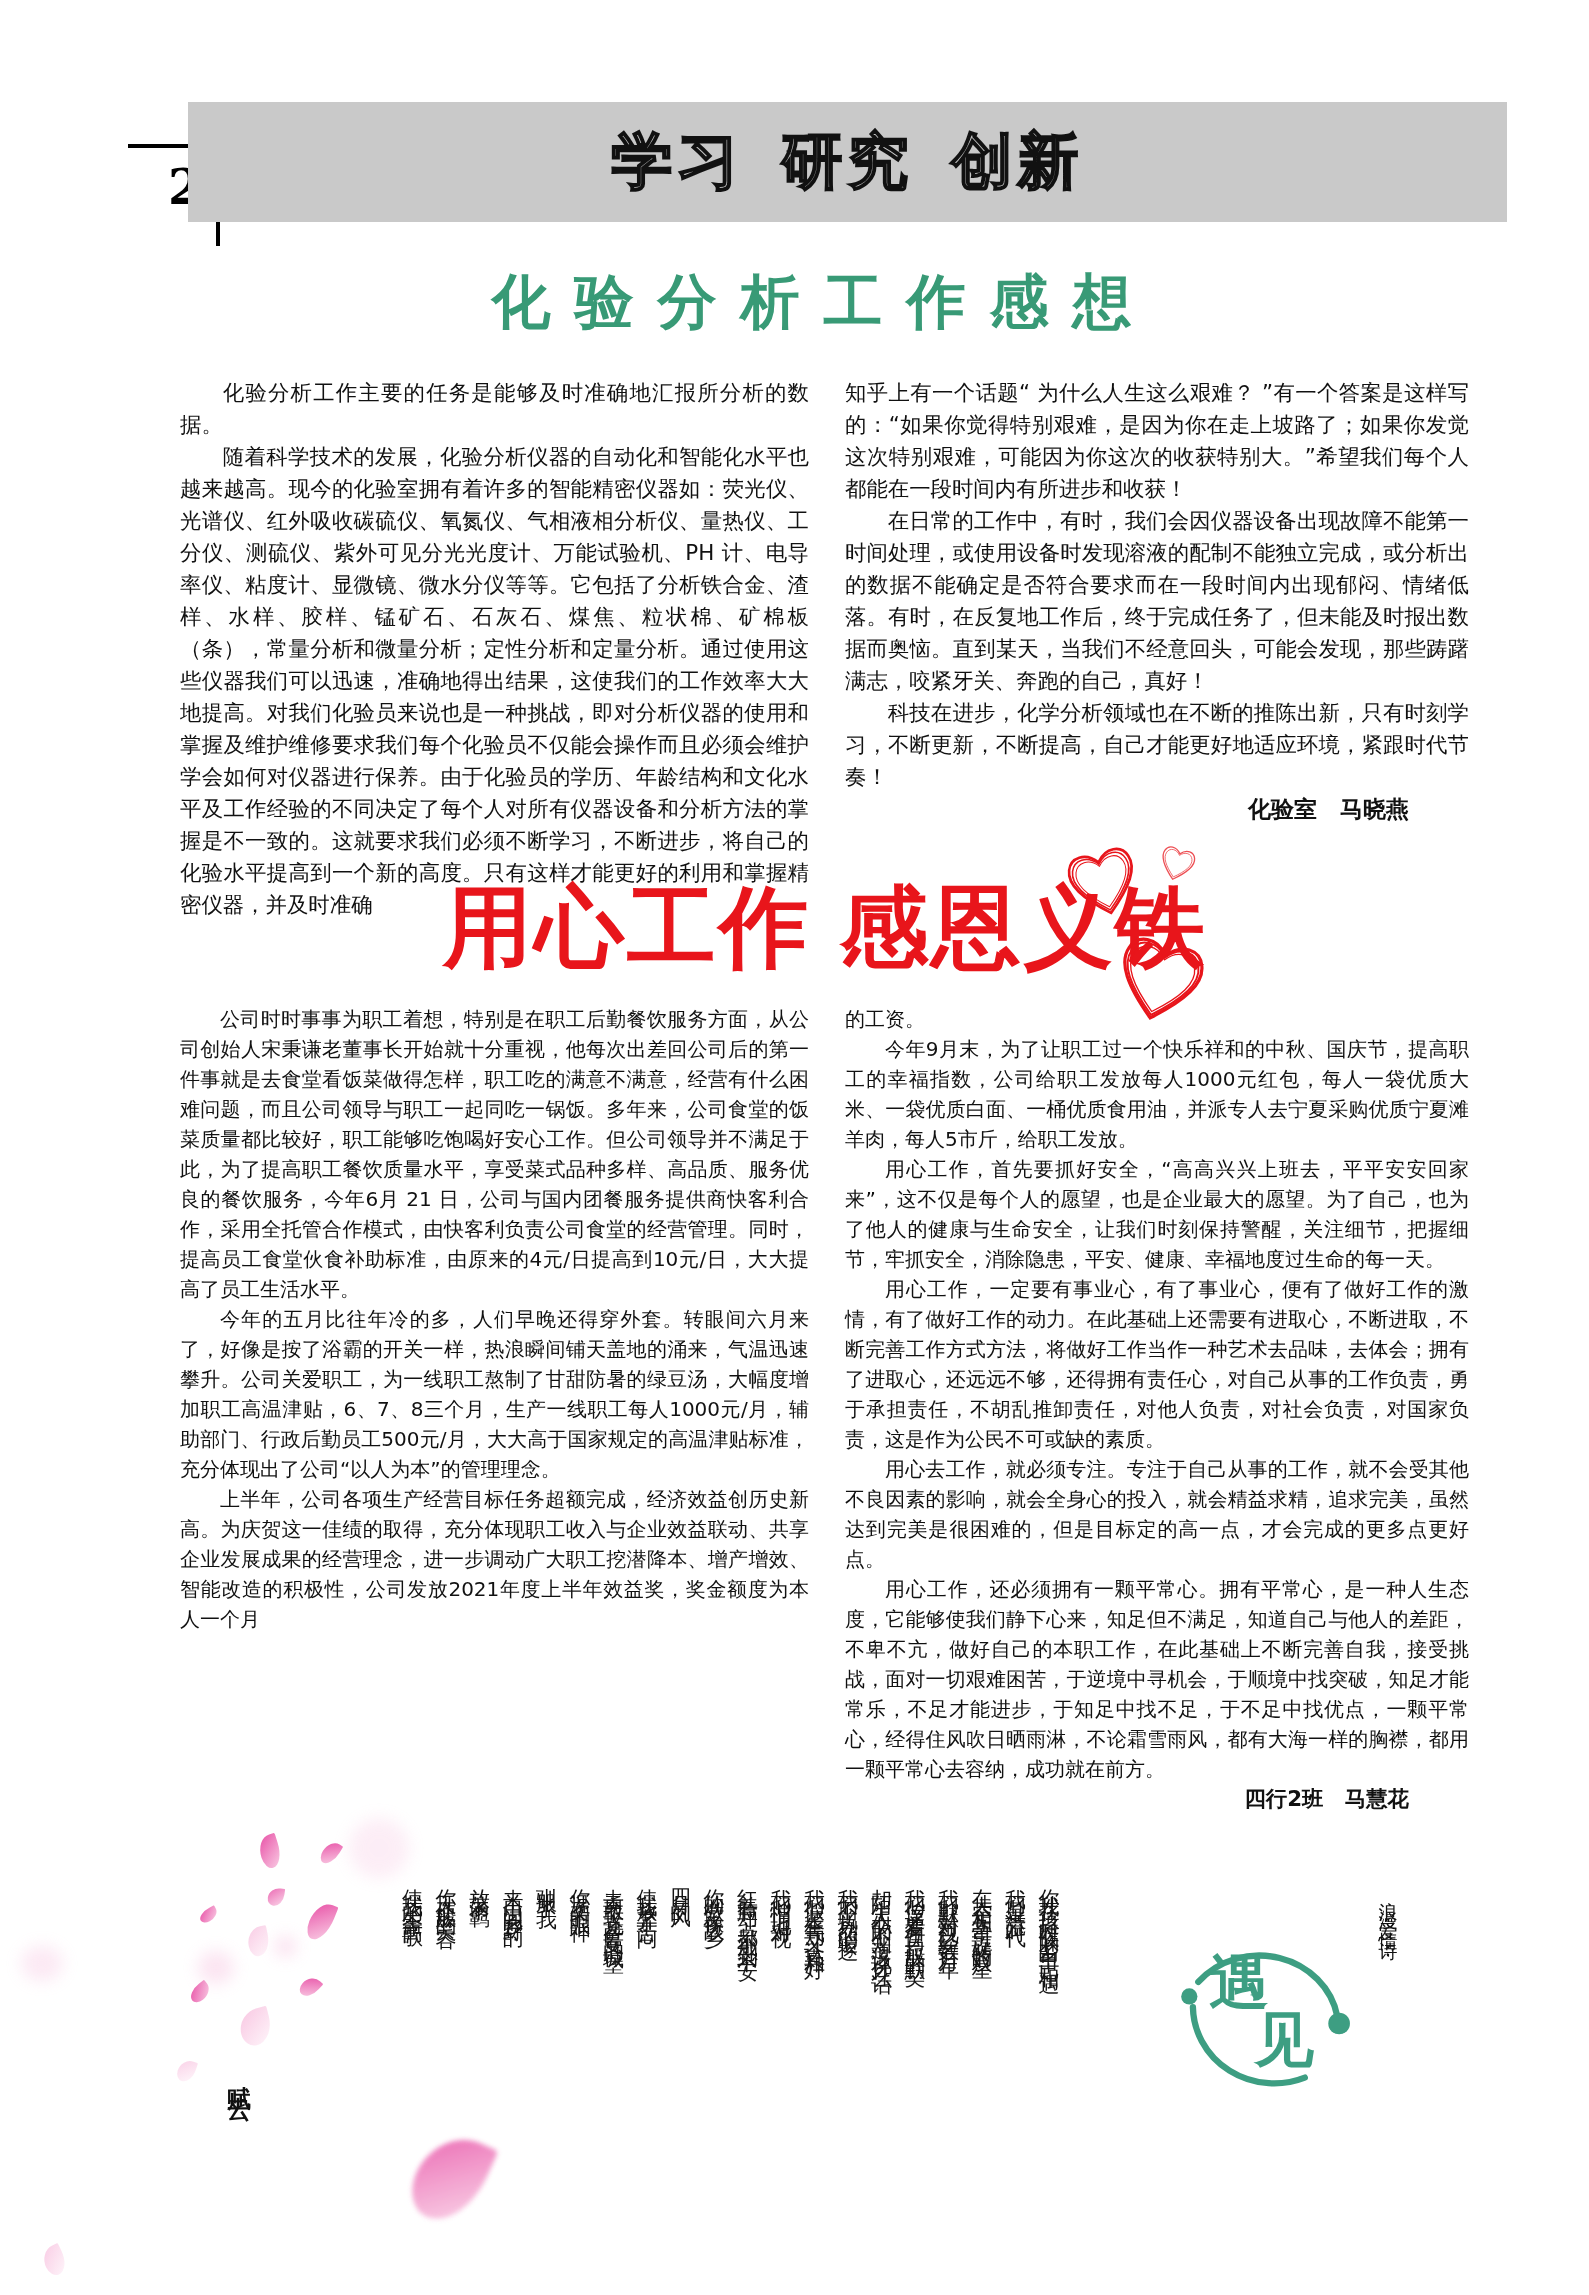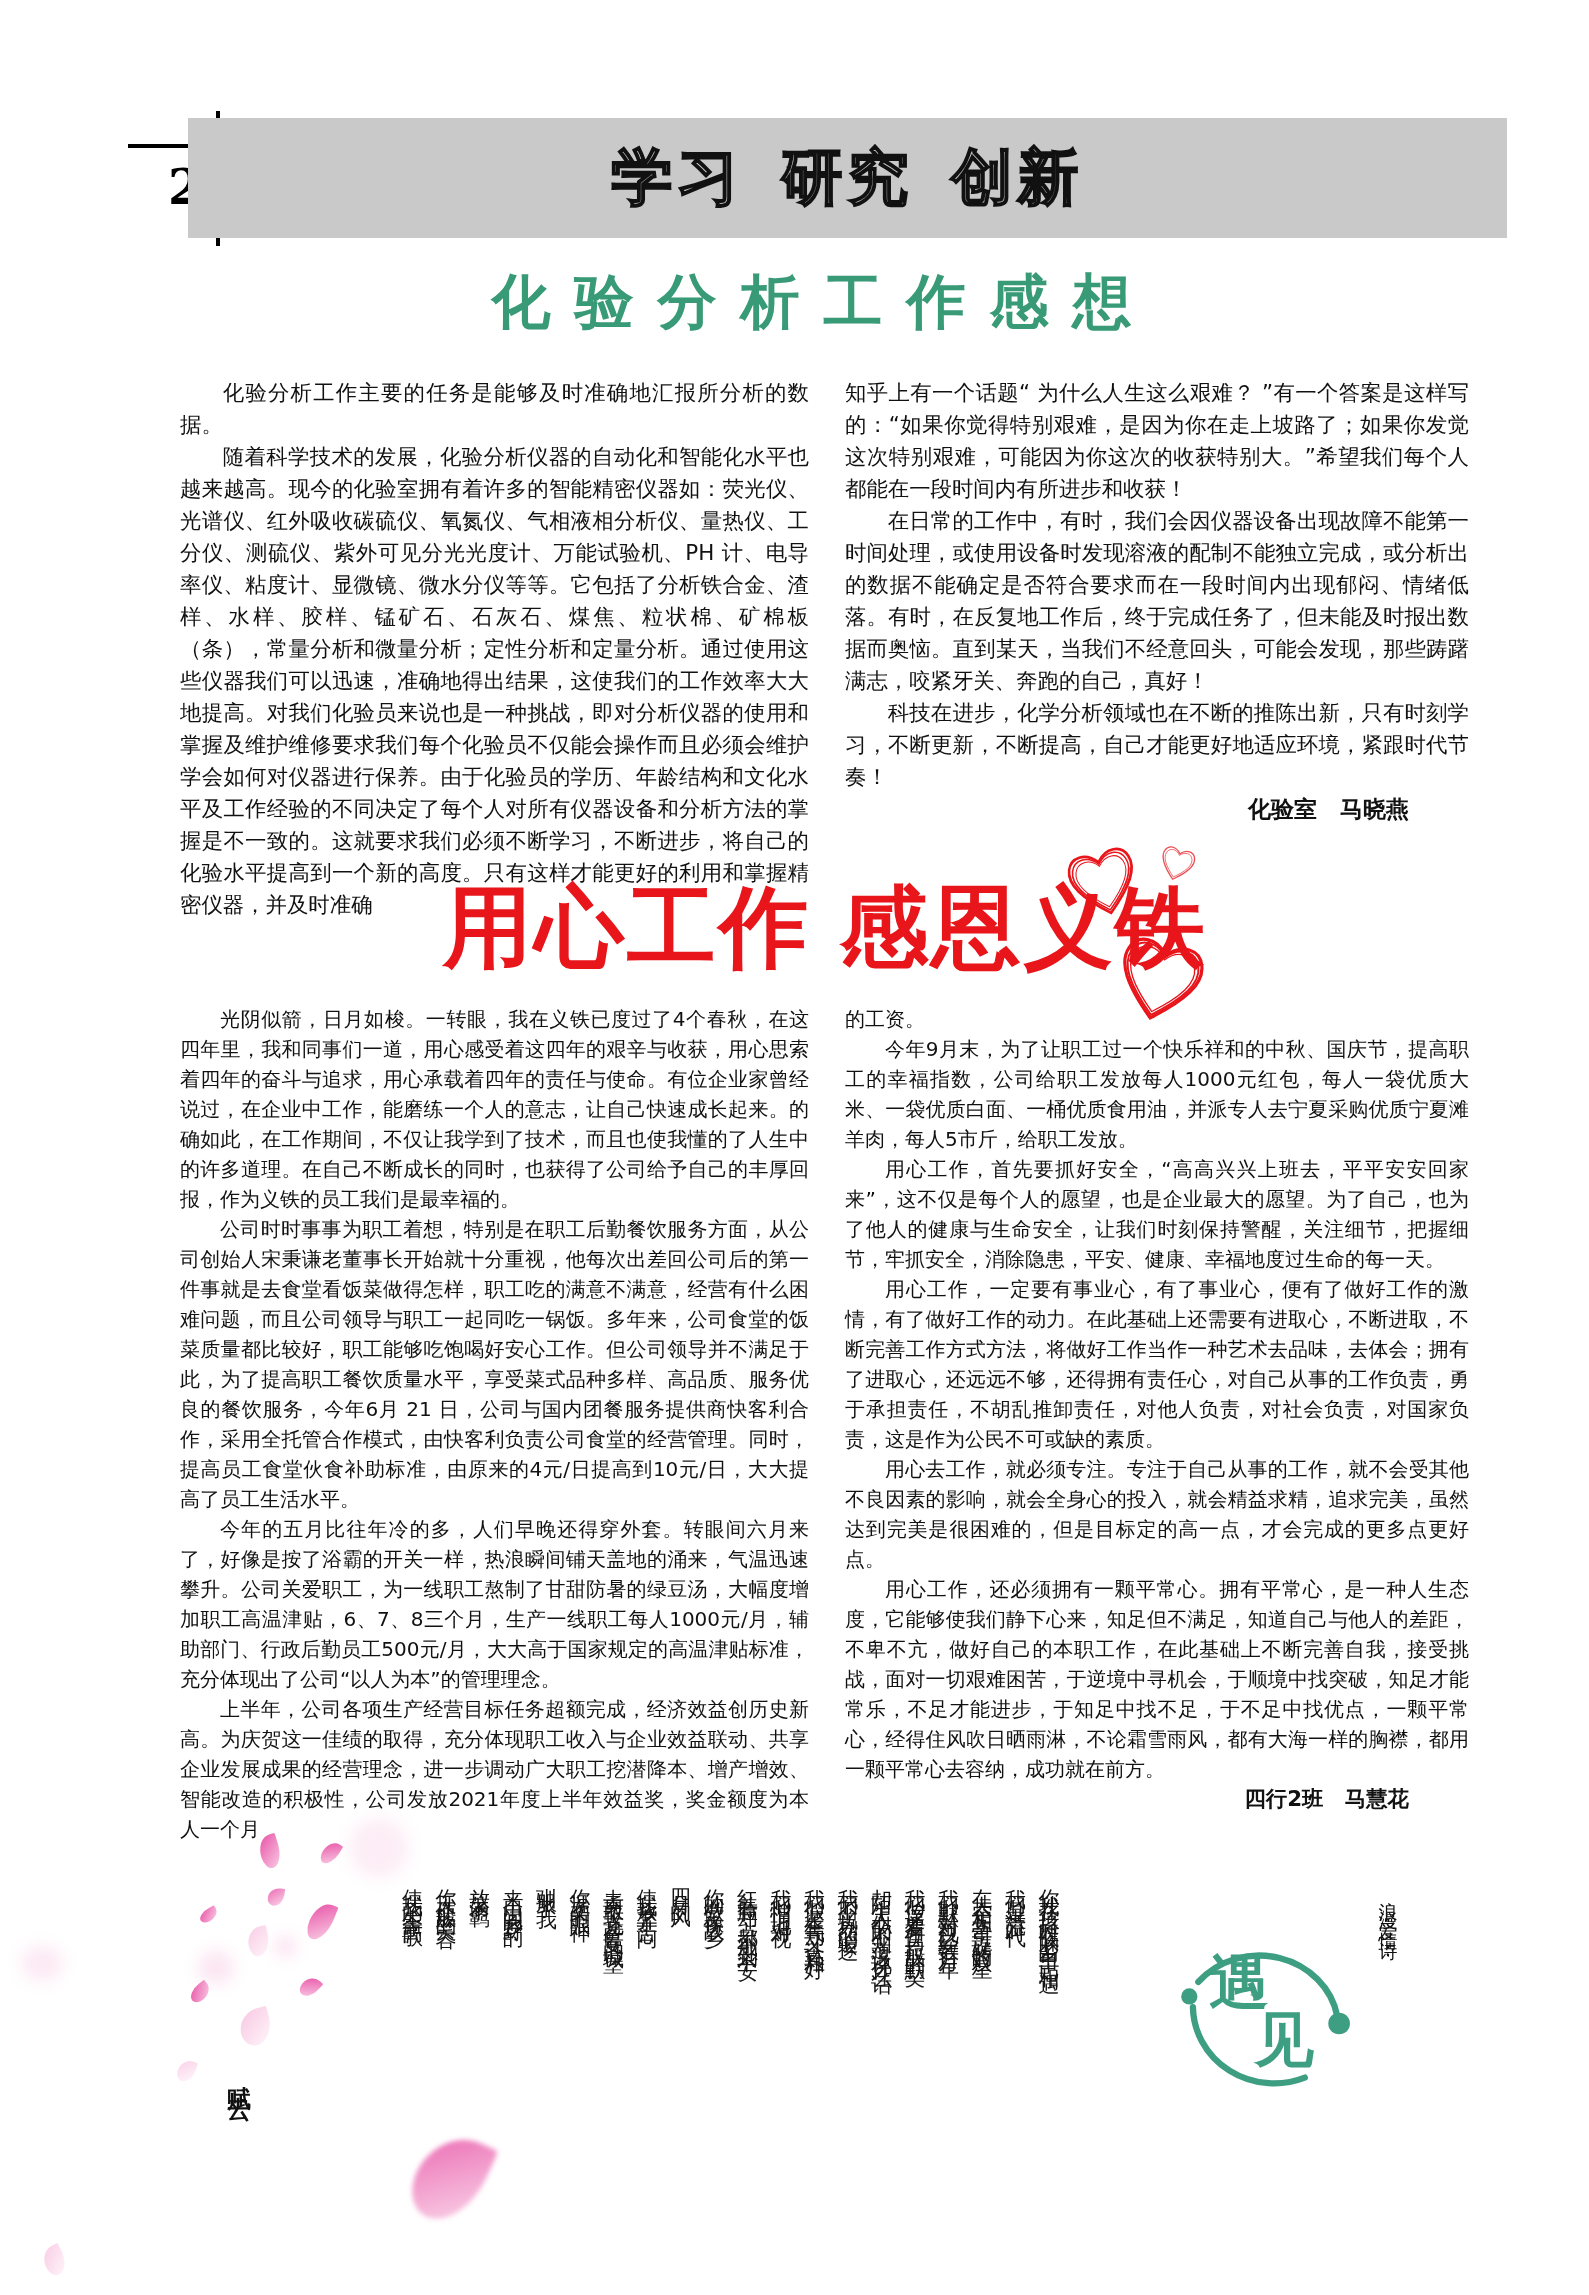--- a/index.html
+++ b/index.html
@@ -13,21 +13,21 @@
   }
   
   .crop-h{position:absolute;left:128px;top:144px;width:124px;height:3.5px;background:#000;}
   .crop-v{position:absolute;left:216px;top:111px;width:3.5px;height:135px;background:#000;}
   .page-num{
     position:absolute;left:168px;top:158px;
     font-family:"DejaVu Serif",serif;font-size:49px;font-weight:bold;color:#000;
   }
   
   .banner{
-    position:absolute;left:188px;top:118px;width:1319px;height:120px;
+    position:absolute;left:188px;top:102px;width:1319px;height:120px;
     background:#c9c9c9;
     display:flex;align-items:center;justify-content:center;
   }
   .banner span{
     font-family:"DejaVu Serif",serif;
     font-size:61px;font-weight:900;
     color:#c9c9c9;
     -webkit-text-stroke:2px #111;
     margin:0 19px;
     letter-spacing:5px;
@@ -191,21 +191,20 @@
         <path stroke-width="3" d="M50,86 C22,62 9,43 15,27 C20,13 38,11 50,26 C62,11 80,13 85,27 C91,43 78,62 50,86 Z"></path>
         <path stroke-width="2" transform="translate(50,50) scale(0.92) translate(-50,-50)" d="M50,86 C22,62 9,43 15,27 C20,13 38,11 50,26 C62,11 80,13 85,27 C91,43 78,62 50,86 Z"></path>
         <path stroke-width="1.5" transform="translate(50,50) scale(0.83) translate(-50,-50)" d="M50,86 C22,62 9,43 15,27 C20,13 38,11 50,26 C62,11 80,13 85,27 C91,43 78,62 50,86 Z"></path>
       </g>
         </svg>
     </span>
   </div>
 
   <div class="article article2">
     <div class="col left">
-        <p class="para">光阴似箭，日月如梭。一转眼，我在义铁已度过了4个春秋，在这四年里，我和同事们一道，用心感受着这四年的艰辛与收获，用心思索着四年的奋斗与追求，用心承载着四年的责任与使命。有位企业家曾经说过，在企业中工作，能磨练一个人的意志，让自己快速成长起来。的确如此，在工作期间，不仅让我学到了技术，而且也使我懂的了人生中的许多道理。在自己不断成长的同时，也获得了公司给予自己的丰厚回报，作为义铁的员工我们是最幸福的。</p>
         <p class="para">公司时时事事为职工着想，特别是在职工后勤餐饮服务方面，从公司创始人宋秉谦老董事长开始就十分重视，他每次出差回公司后的第一件事就是去食堂看饭菜做得怎样，职工吃的满意不满意，经营有什么困难问题，而且公司领导与职工一起同吃一锅饭。多年来，公司食堂的饭菜质量都比较好，职工能够吃饱喝好安心工作。但公司领导并不满足于此，为了提高职工餐饮质量水平，享受菜式品种多样、高品质、服务优良的餐饮服务，今年6月 21 日，公司与国内团餐服务提供商快客利合作，采用全托管合作模式，由快客利负责公司食堂的经营管理。同时，提高员工食堂伙食补助标准，由原来的4元/日提高到10元/日，大大提高了员工生活水平。</p>
         <p class="para">今年的五月比往年冷的多，人们早晚还得穿外套。转眼间六月来了，好像是按了浴霸的开关一样，热浪瞬间铺天盖地的涌来，气温迅速攀升。公司关爱职工，为一线职工熬制了甘甜防暑的绿豆汤，大幅度增加职工高温津贴，6、7、8三个月，生产一线职工每人1000元/月，辅助部门、行政后勤员工500元/月，大大高于国家规定的高温津贴标准，充分体现出了公司“以人为本”的管理理念。</p>
         <p class="para">上半年，公司各项生产经营目标任务超额完成，经济效益创历史新高。为庆贺这一佳绩的取得，充分体现职工收入与企业效益联动、共享企业发展成果的经营理念，进一步调动广大职工挖潜降本、增产增效、智能改造的积极性，公司发放2021年度上半年效益奖，奖金额度为本人一个月</p>
       </div>
     <div class="col right cont">
       <div>
           <p class="para">的工资。</p>
           <p class="para">今年9月末，为了让职工过一个快乐祥和的中秋、国庆节，提高职工的幸福指数，公司给职工发放每人1000元红包，每人一袋优质大米、一袋优质白面、一桶优质食用油，并派专人去宁夏采购优质宁夏滩羊肉，每人5市斤，给职工发放。</p>
           <p class="para">用心工作，首先要抓好安全，“高高兴兴上班去，平平安安回家来”，这不仅是每个人的愿望，也是企业最大的愿望。为了自己，也为了他人的健康与生命安全，让我们时刻保持警醒，关注细节，把握细节，牢抓安全，消除隐患，平安、健康、幸福地度过生命的每一天。</p>
           <p class="para">用心工作，一定要有事业心，有了事业心，便有了做好工作的激情，有了做好工作的动力。在此基础上还需要有进取心，不断进取，不断完善工作方式方法，将做好工作当作一种艺术去品味，去体会；拥有了进取心，还远远不够，还得拥有责任心，对自己从事的工作负责，勇于承担责任，不胡乱推卸责任，对他人负责，对社会负责，对国家负责，这是作为公民不可或缺的素质。</p>

